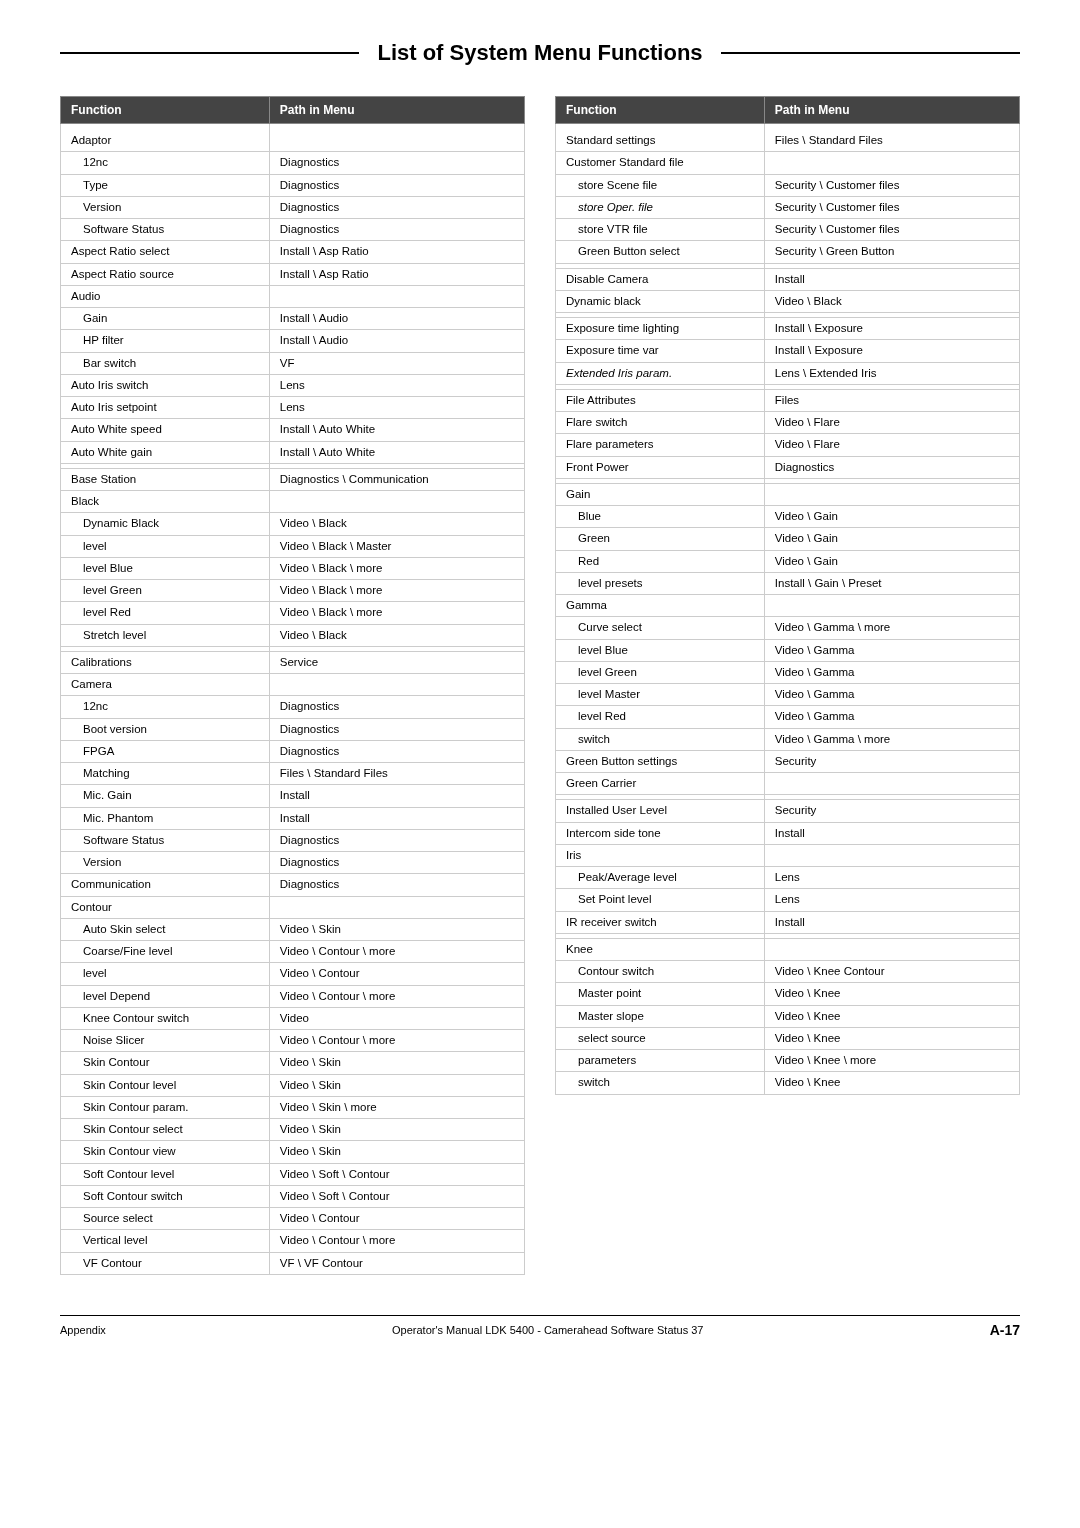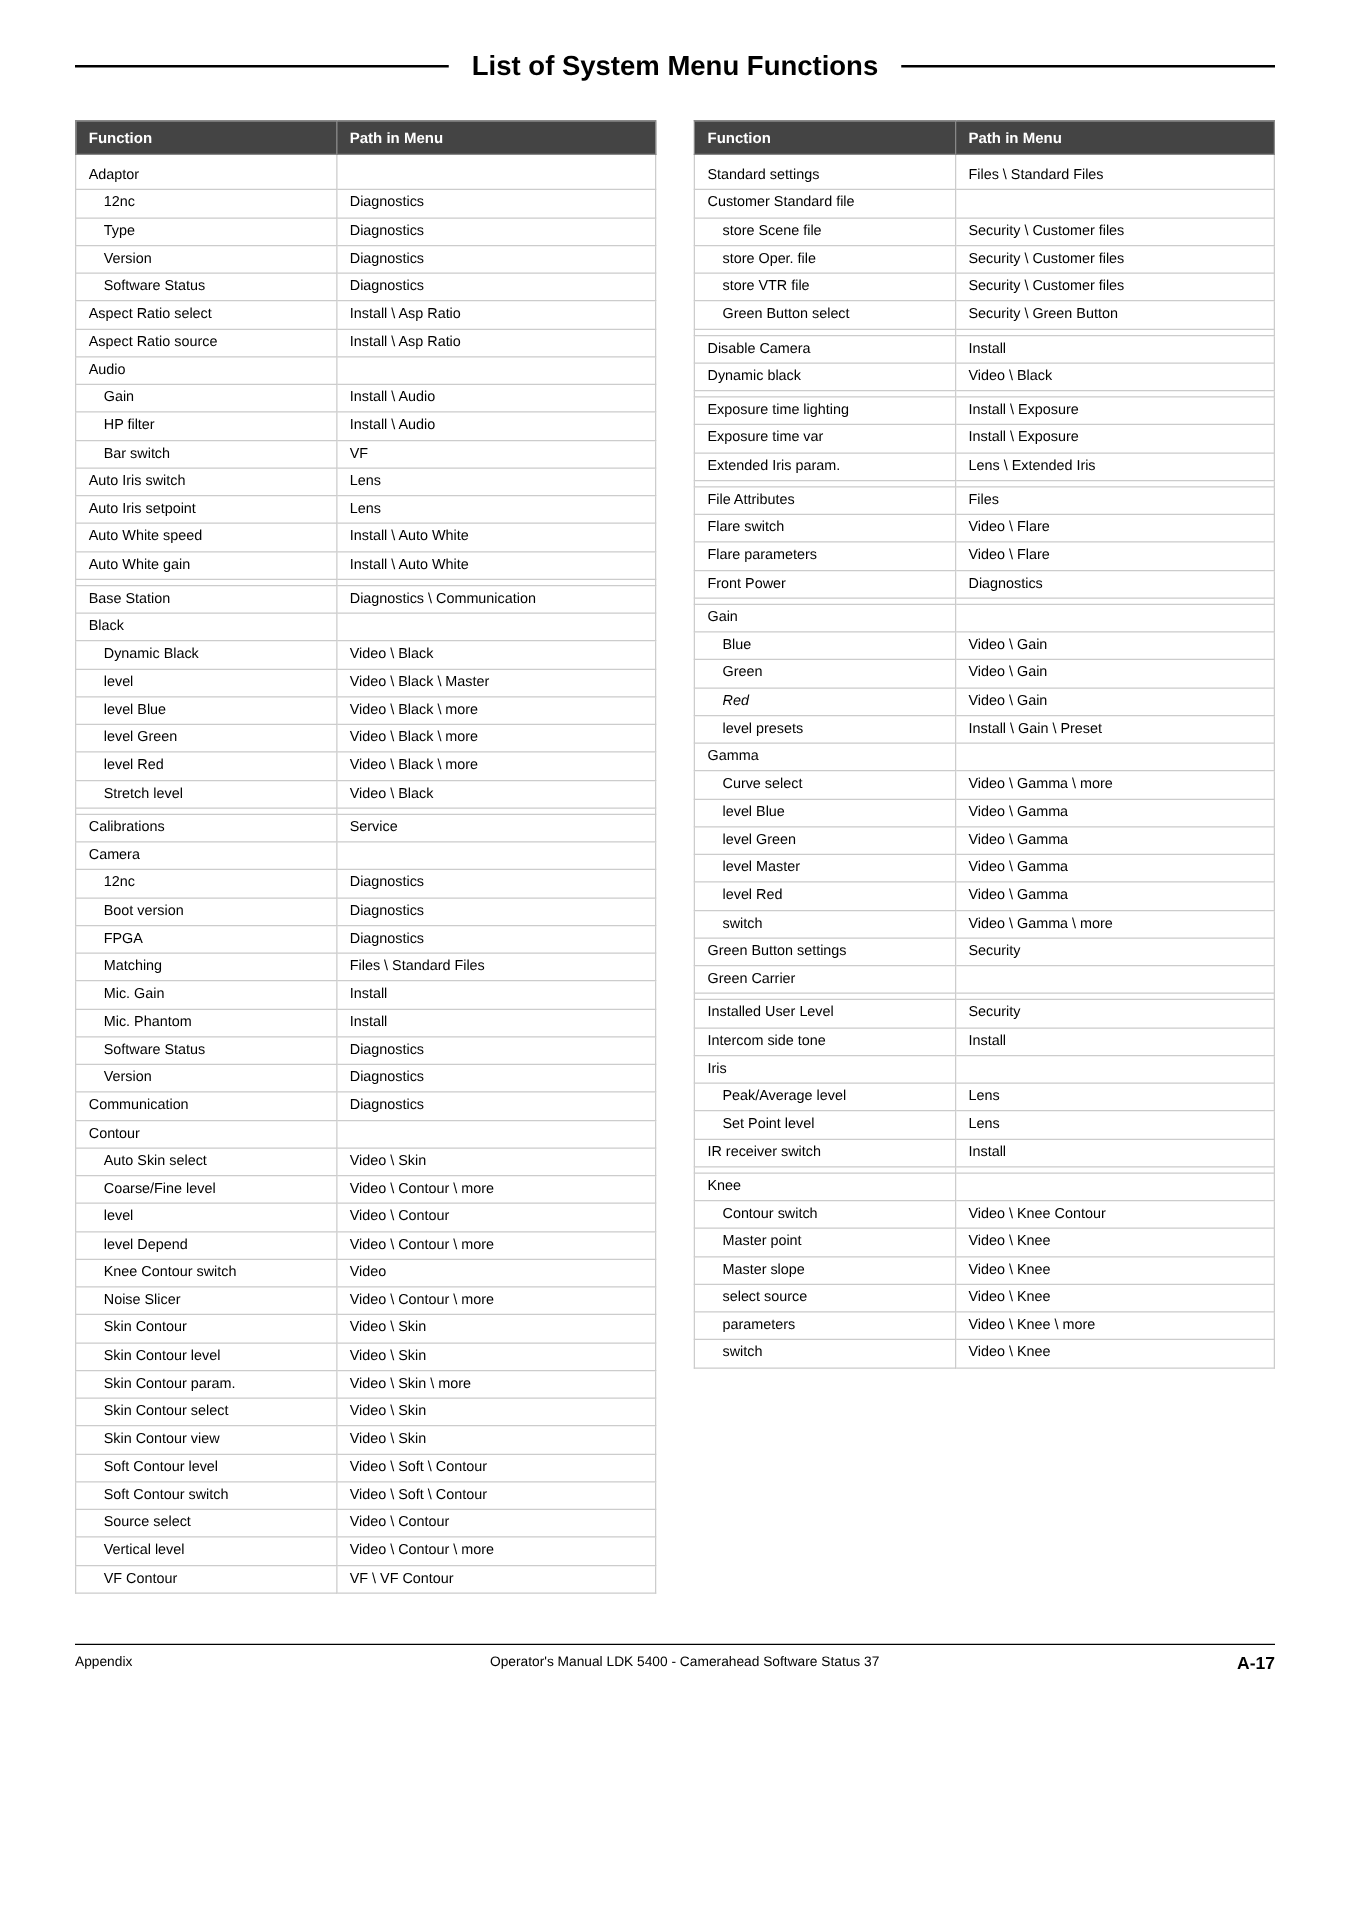--- a/index.html
+++ b/index.html
@@ -343,21 +343,21 @@
           </tr>
           <tr>
             <td style="padding-left: 10px;">Customer Standard file</td>
             <td></td>
           </tr>
           <tr>
             <td style="padding-left: 22px;">store Scene file</td>
             <td>Security \ Customer files</td>
           </tr>
           <tr>
-            <td style="padding-left: 22px;">store Oper. file</td>
+            <td style="padding-left: 22px; font-style: italic;">store Oper. file</td>
             <td>Security \ Customer files</td>
           </tr>
           <tr>
             <td style="padding-left: 22px;">store VTR file</td>
             <td>Security \ Customer files</td>
           </tr>
           <tr>
             <td style="padding-left: 22px;">Green Button select</td>
             <td>Security \ Green Button</td>
           </tr>
@@ -379,21 +379,21 @@
           </tr>
           <tr>
             <td style="padding-left: 10px;">Exposure time lighting</td>
             <td>Install \ Exposure</td>
           </tr>
           <tr>
             <td style="padding-left: 10px;">Exposure time var</td>
             <td>Install \ Exposure</td>
           </tr>
           <tr>
-            <td style="padding-left: 10px;">Extended Iris param.</td>
+            <td style="padding-left: 10px; font-style: italic;">Extended Iris param.</td>
             <td>Lens \ Extended Iris</td>
           </tr>
           <tr>
             <td style="padding-left: 10px;"></td>
             <td></td>
           </tr>
           <tr>
             <td style="padding-left: 10px; margin-top: 48px;">File Attributes</td>
             <td>Files</td>
           </tr>
@@ -419,21 +419,21 @@
           </tr>
           <tr>
             <td style="padding-left: 22px;">Blue</td>
             <td>Video \ Gain</td>
           </tr>
           <tr>
             <td style="padding-left: 22px;">Green</td>
             <td>Video \ Gain</td>
           </tr>
           <tr>
-            <td style="padding-left: 22px; font-style: italic;">Red</td>
+            <td style="padding-left: 22px;">Red</td>
             <td>Video \ Gain</td>
           </tr>
           <tr>
             <td style="padding-left: 22px;">level presets</td>
             <td>Install \ Gain \ Preset</td>
           </tr>
           <tr>
             <td style="padding-left: 10px;">Gamma</td>
             <td></td>
           </tr>

